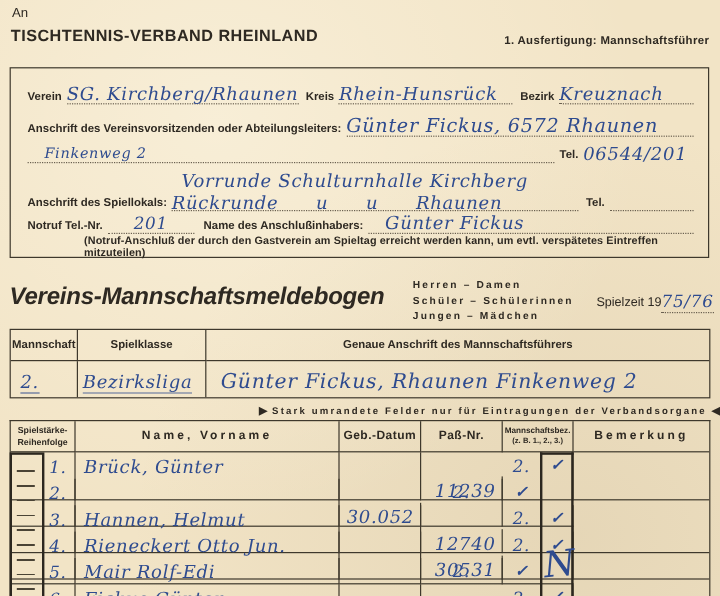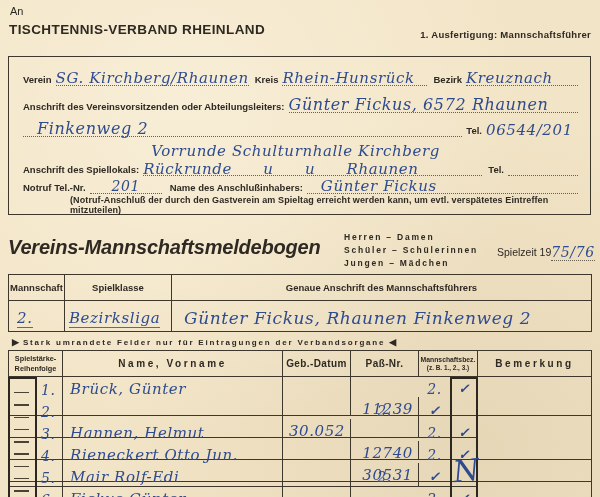--- a/index.html
+++ b/index.html
@@ -58,21 +58,21 @@
     position:absolute;left:8px;top:274px;width:584px;
     border:1.5px solid var(--line);box-sizing:border-box;
     display:grid;grid-template-columns:56px 107px 1fr;
   }
   .tt-c{border-right:1.2px solid var(--line);box-sizing:border-box;}
   .tt-c:nth-child(3n){border-right:none;}
   .tt-h{height:26px;display:flex;align-items:center;justify-content:center;
         font-size:9.5px;font-weight:bold;border-bottom:1.2px solid var(--line);}
   .tt-d{height:30px;display:flex;align-items:flex-end;padding:0 0 3px 8px;}
   .pen-ul{border-bottom:1.6px solid rgba(46,75,143,.8);}
-  .tt-note{position:absolute;left:0;right:0;top:337px;text-align:left;
+  .tt-note{position:absolute;left:0;right:0;top:337px;text-align:right;
            font-size:8px;font-weight:bold;letter-spacing:1.8px;padding-left:12px;}
   .tt-note .tri{letter-spacing:0;font-size:9px;}
   
   .player-table{
     position:absolute;left:8px;top:350px;width:584px;height:160px;
     border-left:1.4px solid var(--line);border-right:1.4px solid var(--line);border-top:1.4px solid var(--line);
     box-sizing:border-box;
   }
   .pt-row{display:grid;grid-template-columns:54px 220px 68px 68px 32px 27px 1fr;}
   .pt-head{height:26px;}
@@ -134,21 +134,21 @@
       <span class="flabel" style="padding-left:6px;">Bezirk</span>
       <span class="fval" style="width:112px;"><span class="hw" style="font-size:15px;">Kreuznach</span></span>
     </div>
 
     <div class="fline" style="top:36px;">
       <span class="flabel">Anschrift des Vereinsvorsitzenden oder Abteilungsleiters:</span>
       <span class="fval grow"><span class="hw" style="font-size:16px;">Günter Fickus, 6572 Rhaunen</span></span>
     </div>
 
     <div class="fline" style="top:60px;">
-      <span class="fval grow"><span class="hw" style="font-size:16px;padding-left:14px;">Finkenweg 2</span></span>
+      <span class="fval grow"><span class="hw" style="font-size:12px;padding-left:14px;">Finkenweg 2</span></span>
       <span class="flabel" style="padding-left:4px;">Tel.</span>
       <span class="fval" style="width:92px;border-bottom:none;"><span class="hw" style="font-size:15px;">06544/201</span></span>
     </div>
 
     <div class="fline" style="top:86px;">
       <span class="flabel">Anschrift des Spiellokals:</span>
       <span class="fval grow">
         <span class="hw" style="display:block;font-size:15px;position:relative;top:-1px;margin-bottom:-4px;padding-left:8px;">Vorrunde Schulturnhalle Kirchberg</span>
         <span class="hw spread" style="display:block;font-size:15px;position:relative;top:3px;">Rückrunde u u Rhaunen</span>
       </span>

